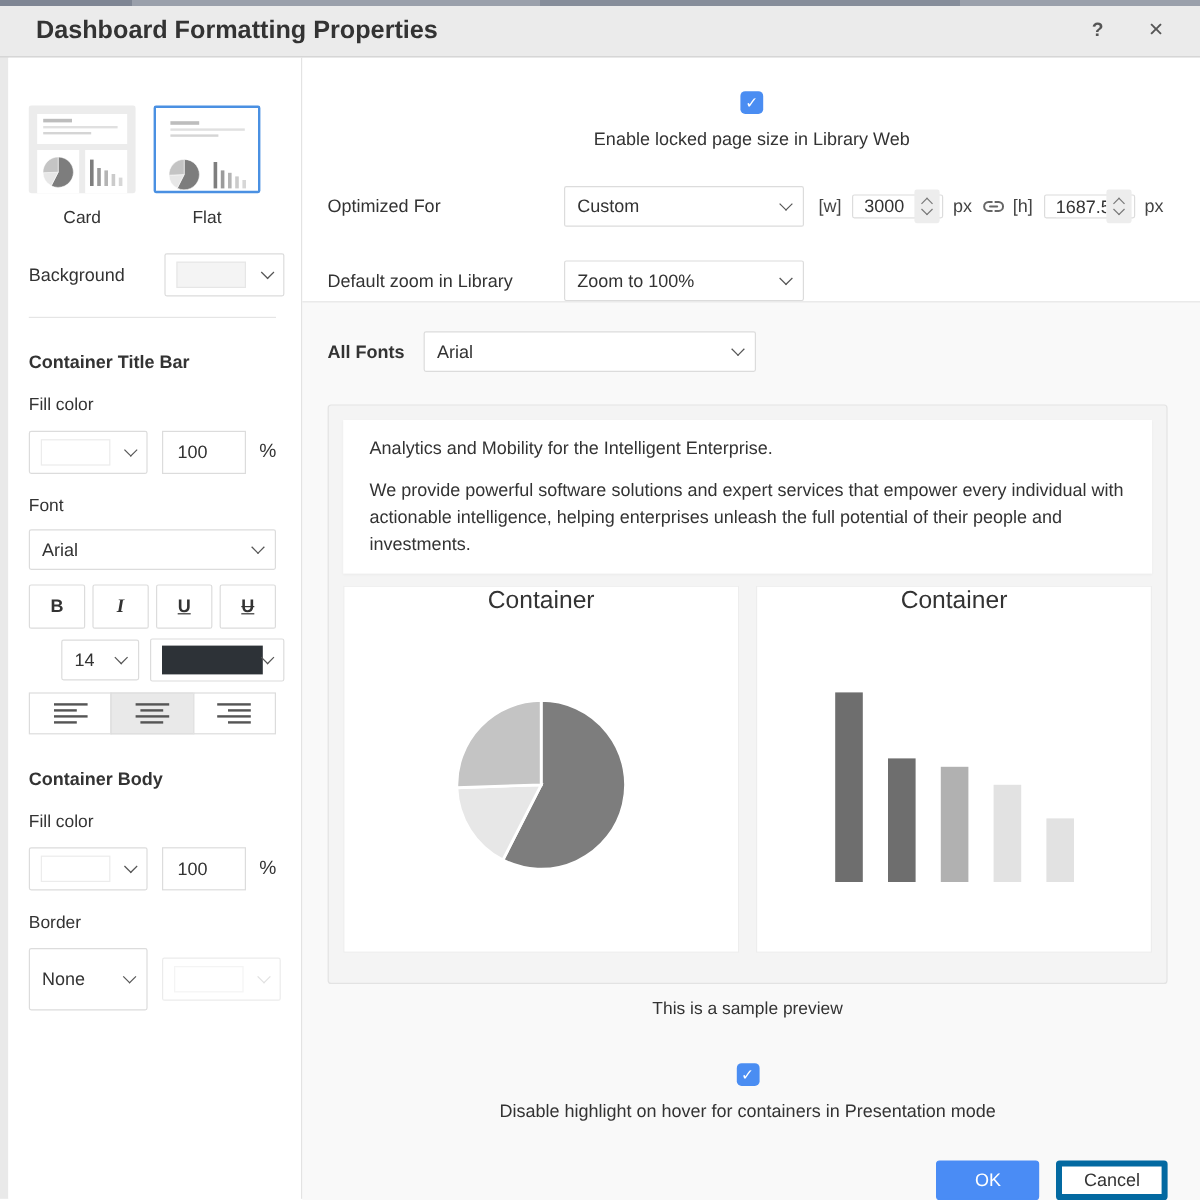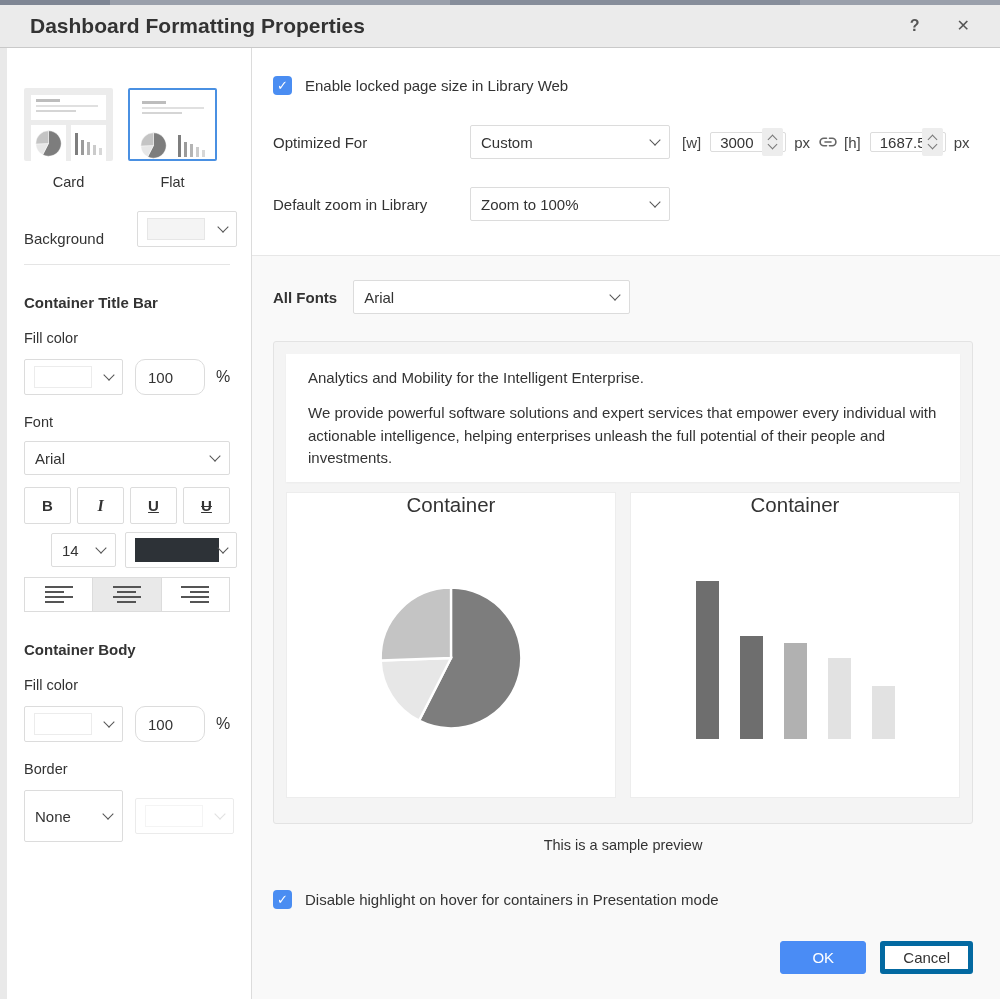--- a/index.html
+++ b/index.html
@@ -33,42 +33,42 @@
   .ln3 { width:40px; height:2px; background:#d5d5d5; }
   .t-tiles { display:flex; gap:5px; margin-top:5px; height:36px; }
   .tile { flex:1; display:flex; align-items:center; justify-content:center; }
   .thumb.card .tile { background:#fff; }
   .mini-pie { width:27px; height:27px; }
   .mini-bars { display:flex; align-items:flex-end; height:24px; }
   .thumb-labels { display:flex; margin-top:13px; }
   .thumb-label { width:89px; text-align:center; font-size:14.5px; color:#333; }
   .thumb-label + .thumb-label { margin-left:15px; }
 
-  .bg-row { display:flex; align-items:flex-end; margin-top:21px; }
+  .bg-row { display:flex; align-items:center; margin-top:21px; }
   .bg-row .lbl { font-size:15px; }
   .divider { border-top:1px solid #e5e5e5; margin-top:17px; width:206px; }
 
   .sec-heading { font-weight:bold; font-size:15px; margin-top:29px; }
   .sub-lbl { font-size:14.5px; margin-top:19px; color:#333; }
 
   .row { display:flex; align-items:center; margin-top:13px; }
 
   .select { height:34px; background:#fff; border:1px solid #dcdcdc; border-radius:2px;
     display:flex; align-items:center; justify-content:space-between; padding:0 10px;
     font-size:15px; cursor:pointer; }
   .chev { width:8px; height:8px; border-right:1.6px solid #555; border-bottom:1.6px solid #555;
     transform:rotate(45deg); margin-top:-4px; flex:none; }
   .chev.lt { border-color:#c9c9c9; }
 
   .color-select { width:99px; height:36px; background:#fff; border:1px solid #dcdcdc; border-radius:2px;
     display:flex; align-items:center; justify-content:space-between; padding:0 9px; cursor:pointer; }
   .swatch { width:58px; height:22px; background:#fff; border:1px solid #ececec; }
   .swatch.gray { background:#f4f4f4; border-color:#e6e6e6; }
   .swatch.dark { width:84px; height:24px; background:#2d3237; border:none; }
-  .num-input { width:70px; height:36px; margin-left:12px; border:1px solid #dcdcdc; border-radius:10px;
+  .num-input { width:70px; height:36px; margin-left:12px; border:1px solid #dcdcdc; border-radius:0;
     padding:0 12px; font-size:15px; font-family:inherit; color:#333; }
   .pct { margin-left:11px; font-size:16px; }
 
   .font-select { width:206px; margin-top:11px; }
 
   .fmt-row { display:flex; gap:6px; margin-top:12px; }
   .fmt-btn { width:47px; height:37px; background:#fff; border:1px solid #dcdcdc; border-radius:2px;
     display:flex; align-items:center; justify-content:center; font-size:15px; font-weight:bold;
     color:#333; cursor:pointer; }
   .fmt-btn.i { font-style:italic; font-family:"Liberation Serif",serif; font-size:16px; }
@@ -88,21 +88,21 @@
   .align-icon i { height:2px; background:#555; display:block; }
   .align-icon.al i:nth-child(odd){width:28px} .align-icon.al i:nth-child(even){width:19px}
   .align-icon.ac { align-items:center; } .align-icon.ac i:nth-child(odd){width:28px} .align-icon.ac i:nth-child(even){width:19px}
   .align-icon.ar { align-items:flex-end; } .align-icon.ar i:nth-child(odd){width:28px} .align-icon.ar i:nth-child(even){width:19px}
 
   .disabled { opacity:.55; pointer-events:none; }
 
   
   .right { flex:1; display:flex; flex-direction:column; }
   .right-top { height:207px; padding:28px 20px 0 21px; background:#fff; }
-  .checkbox-row { display:flex; align-items:center; gap:13px; }
+  .checkbox-row { display:flex; align-items:center; gap:13px;flex-direction:column; }
   .cb { width:19px; height:19px; border-radius:4px; background:#4a8df2; flex:none;
     display:flex; align-items:center; justify-content:center; cursor:pointer; }
   .cb:after { content:"✓"; color:#fff; font-size:13px; font-weight:bold; }
   .cb-label { font-size:15px; color:#333; }
 
   .opt-row { display:flex; align-items:center; margin-top:30px; }
   .opt-label { width:197px; font-size:15px; flex:none; }
   .w200 { width:200px; }
   .bracket { font-size:15px; color:#444; margin:0 0 0 12px; flex:none; }
   .spinner { display:flex; align-items:center; height:20px; border:1px solid #dcdcdc; border-radius:2px;

